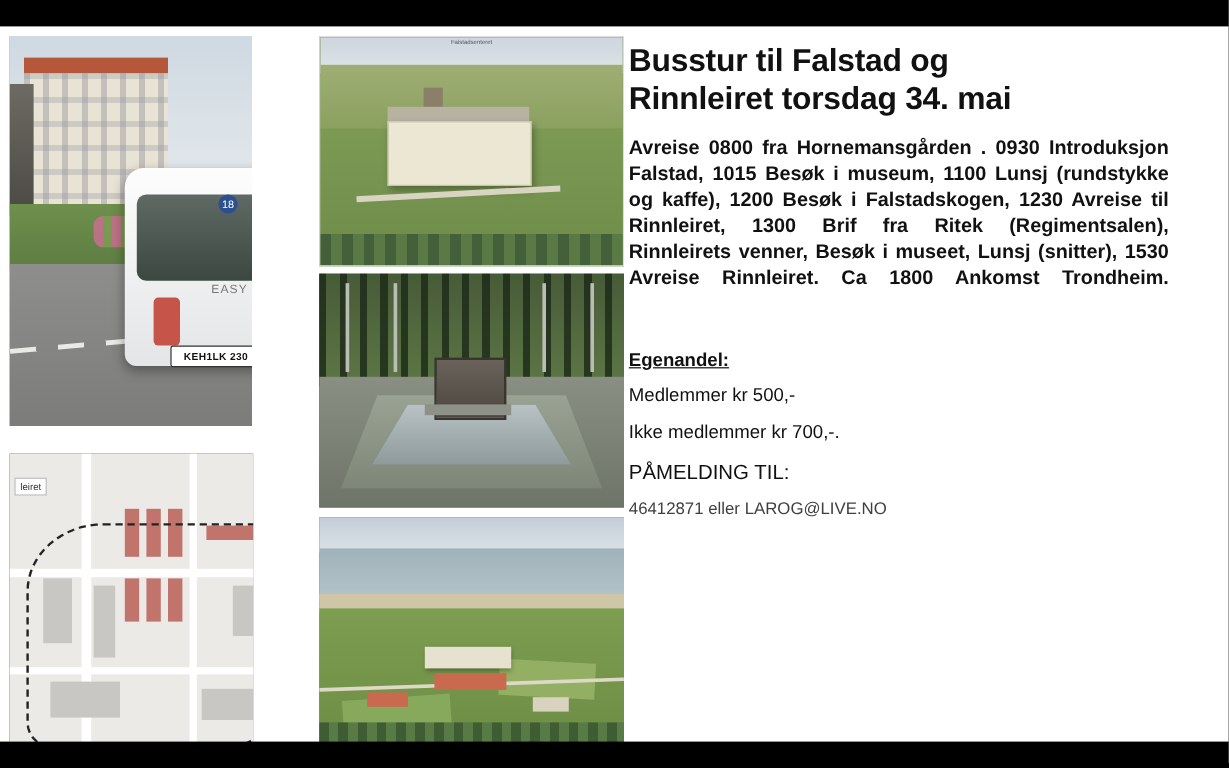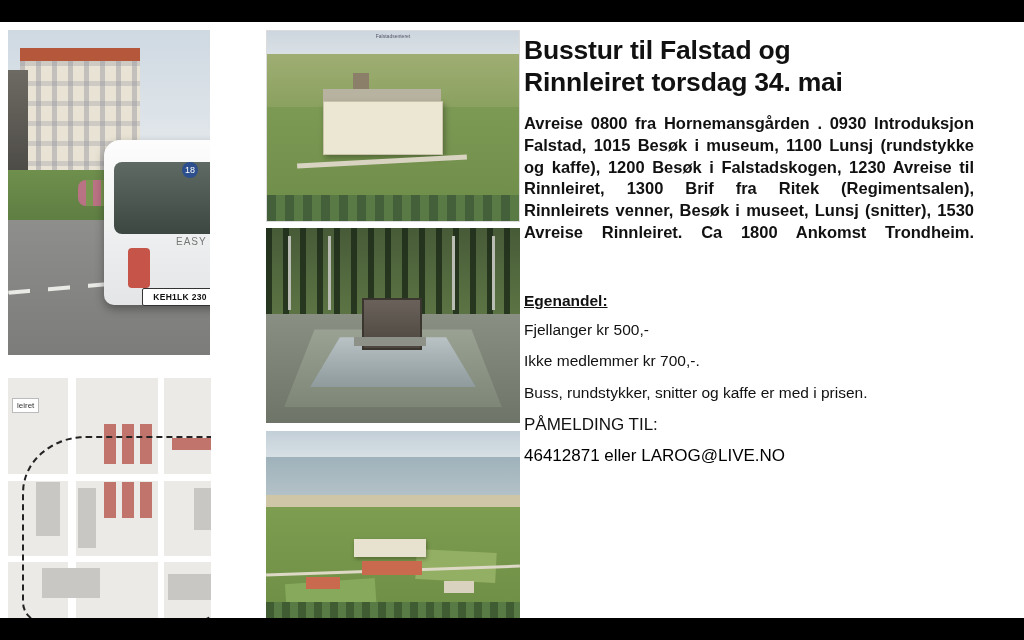--- a/index.html
+++ b/index.html
@@ -125,22 +125,22 @@
     color: #111;
     margin: 0 0 11px 0;
     line-height: 1.3;
   }
   .contact-head {
     font-size: 17px;
     color: #111;
     margin: 12px 0 11px 0;
   }
   .contact-line {
-    font-size: 17px;
-    color: #000000;
+    font-size: 14px;
+    color: #404040;
     margin: 0;
   }
 
   
   .bus-sky {
     position: absolute; left:0; top:0; width:100%; height:40%;
     background: linear-gradient(#cfd9e2, #e4e9ec);
   }
   .bus-building {
     position: absolute; left: 12px; top: 18px; width: 120px; height: 130px;
@@ -399,21 +399,20 @@
 
   <div class="text-col">
     <h1 class="title">
       <span>Busstur til Falstad og</span><br>
       <span>Rinnleiret torsdag 34. mai</span>
     </h1>
 
     <p class="schedule">Avreise 0800 fra Hornemansgården . 0930 Introduksjon Falstad, 1015 Besøk i museum, 1100 Lunsj (rundstykke og kaffe), 1200 Besøk i Falstadskogen, 1230 Avreise til Rinnleiret, 1300 Brif fra Ritek (Regimentsalen), Rinnleirets venner, Besøk i museet, Lunsj (snitter), 1530 Avreise Rinnleiret. Ca 1800 Ankomst Trondheim.</p>
 
     <div class="fee-head">Egenandel:</div>
-    <div class="fee-line">Fjellanger kr 500,-</div>
+    <div class="fee-line">Medlemmer kr 500,-</div>
     <div class="fee-line">Ikke medlemmer kr 700,-.</div>
-    <div class="fee-line">Buss, rundstykker, snitter og kaffe er med i prisen.</div>
 
     <div class="contact-head">PÅMELDING TIL:</div>
     <div class="contact-line">46412871 eller LAROG@LIVE.NO</div>
   </div>
 
 </div>
 
 </body></html>

